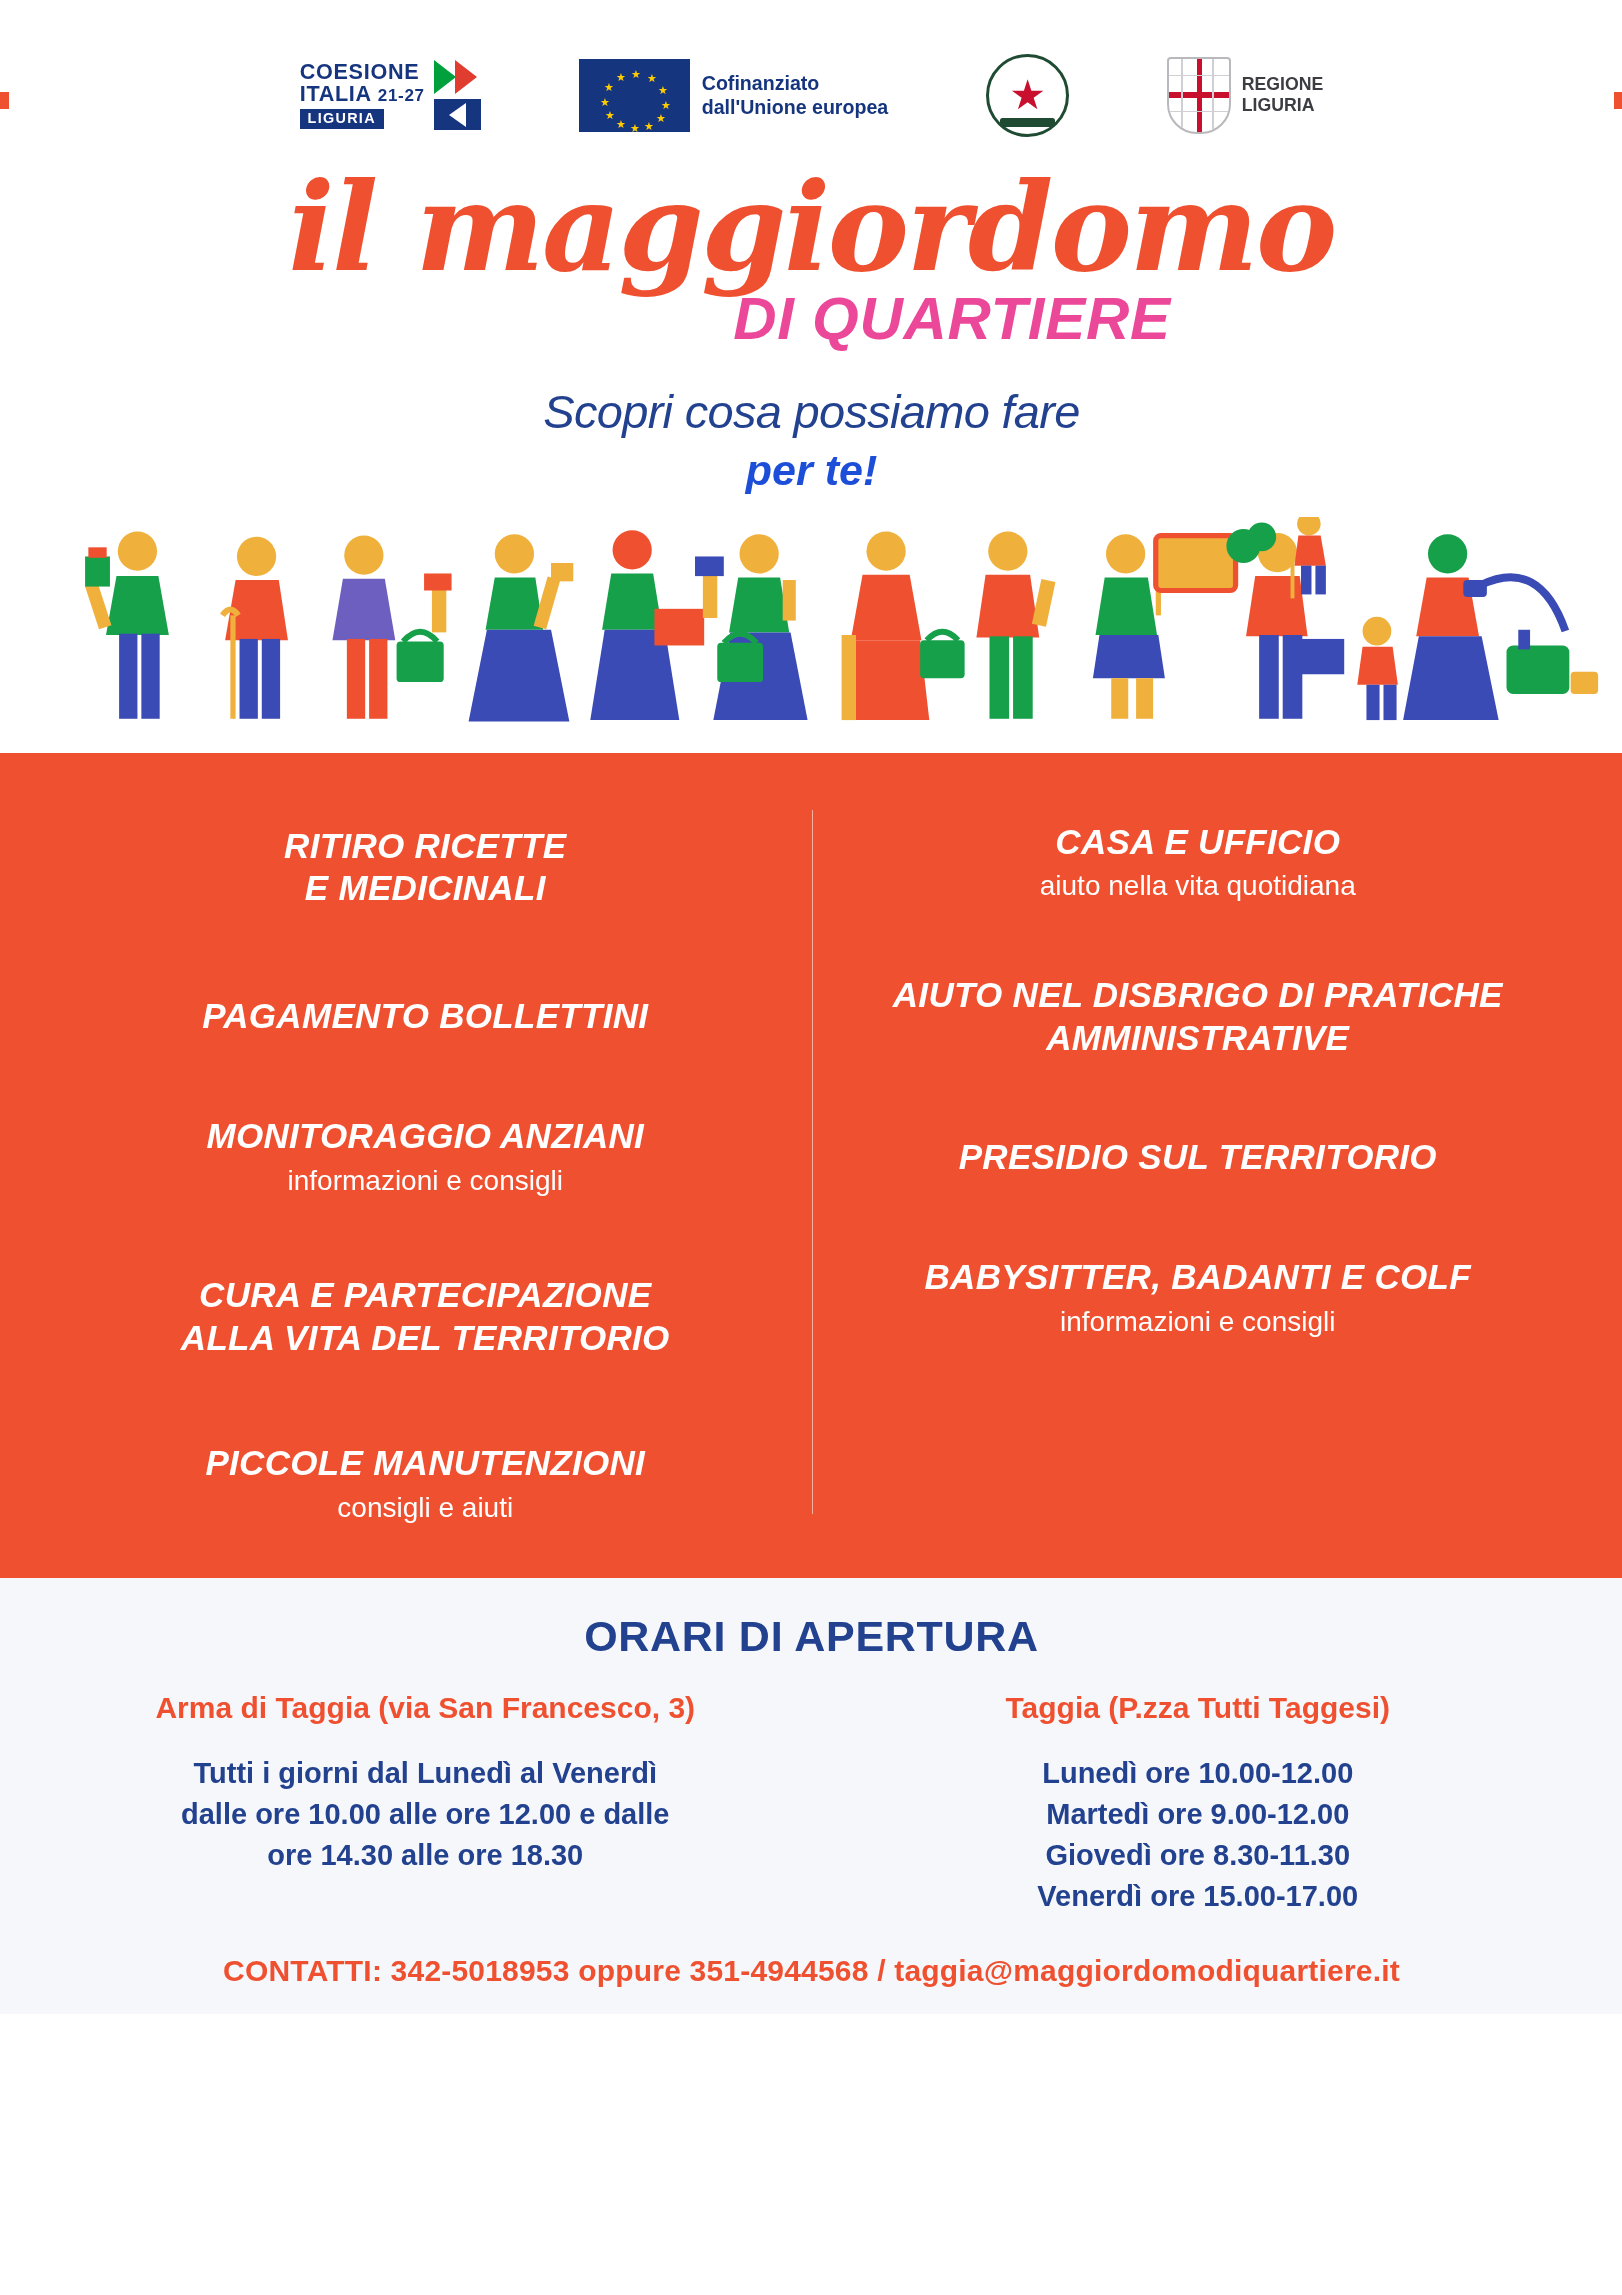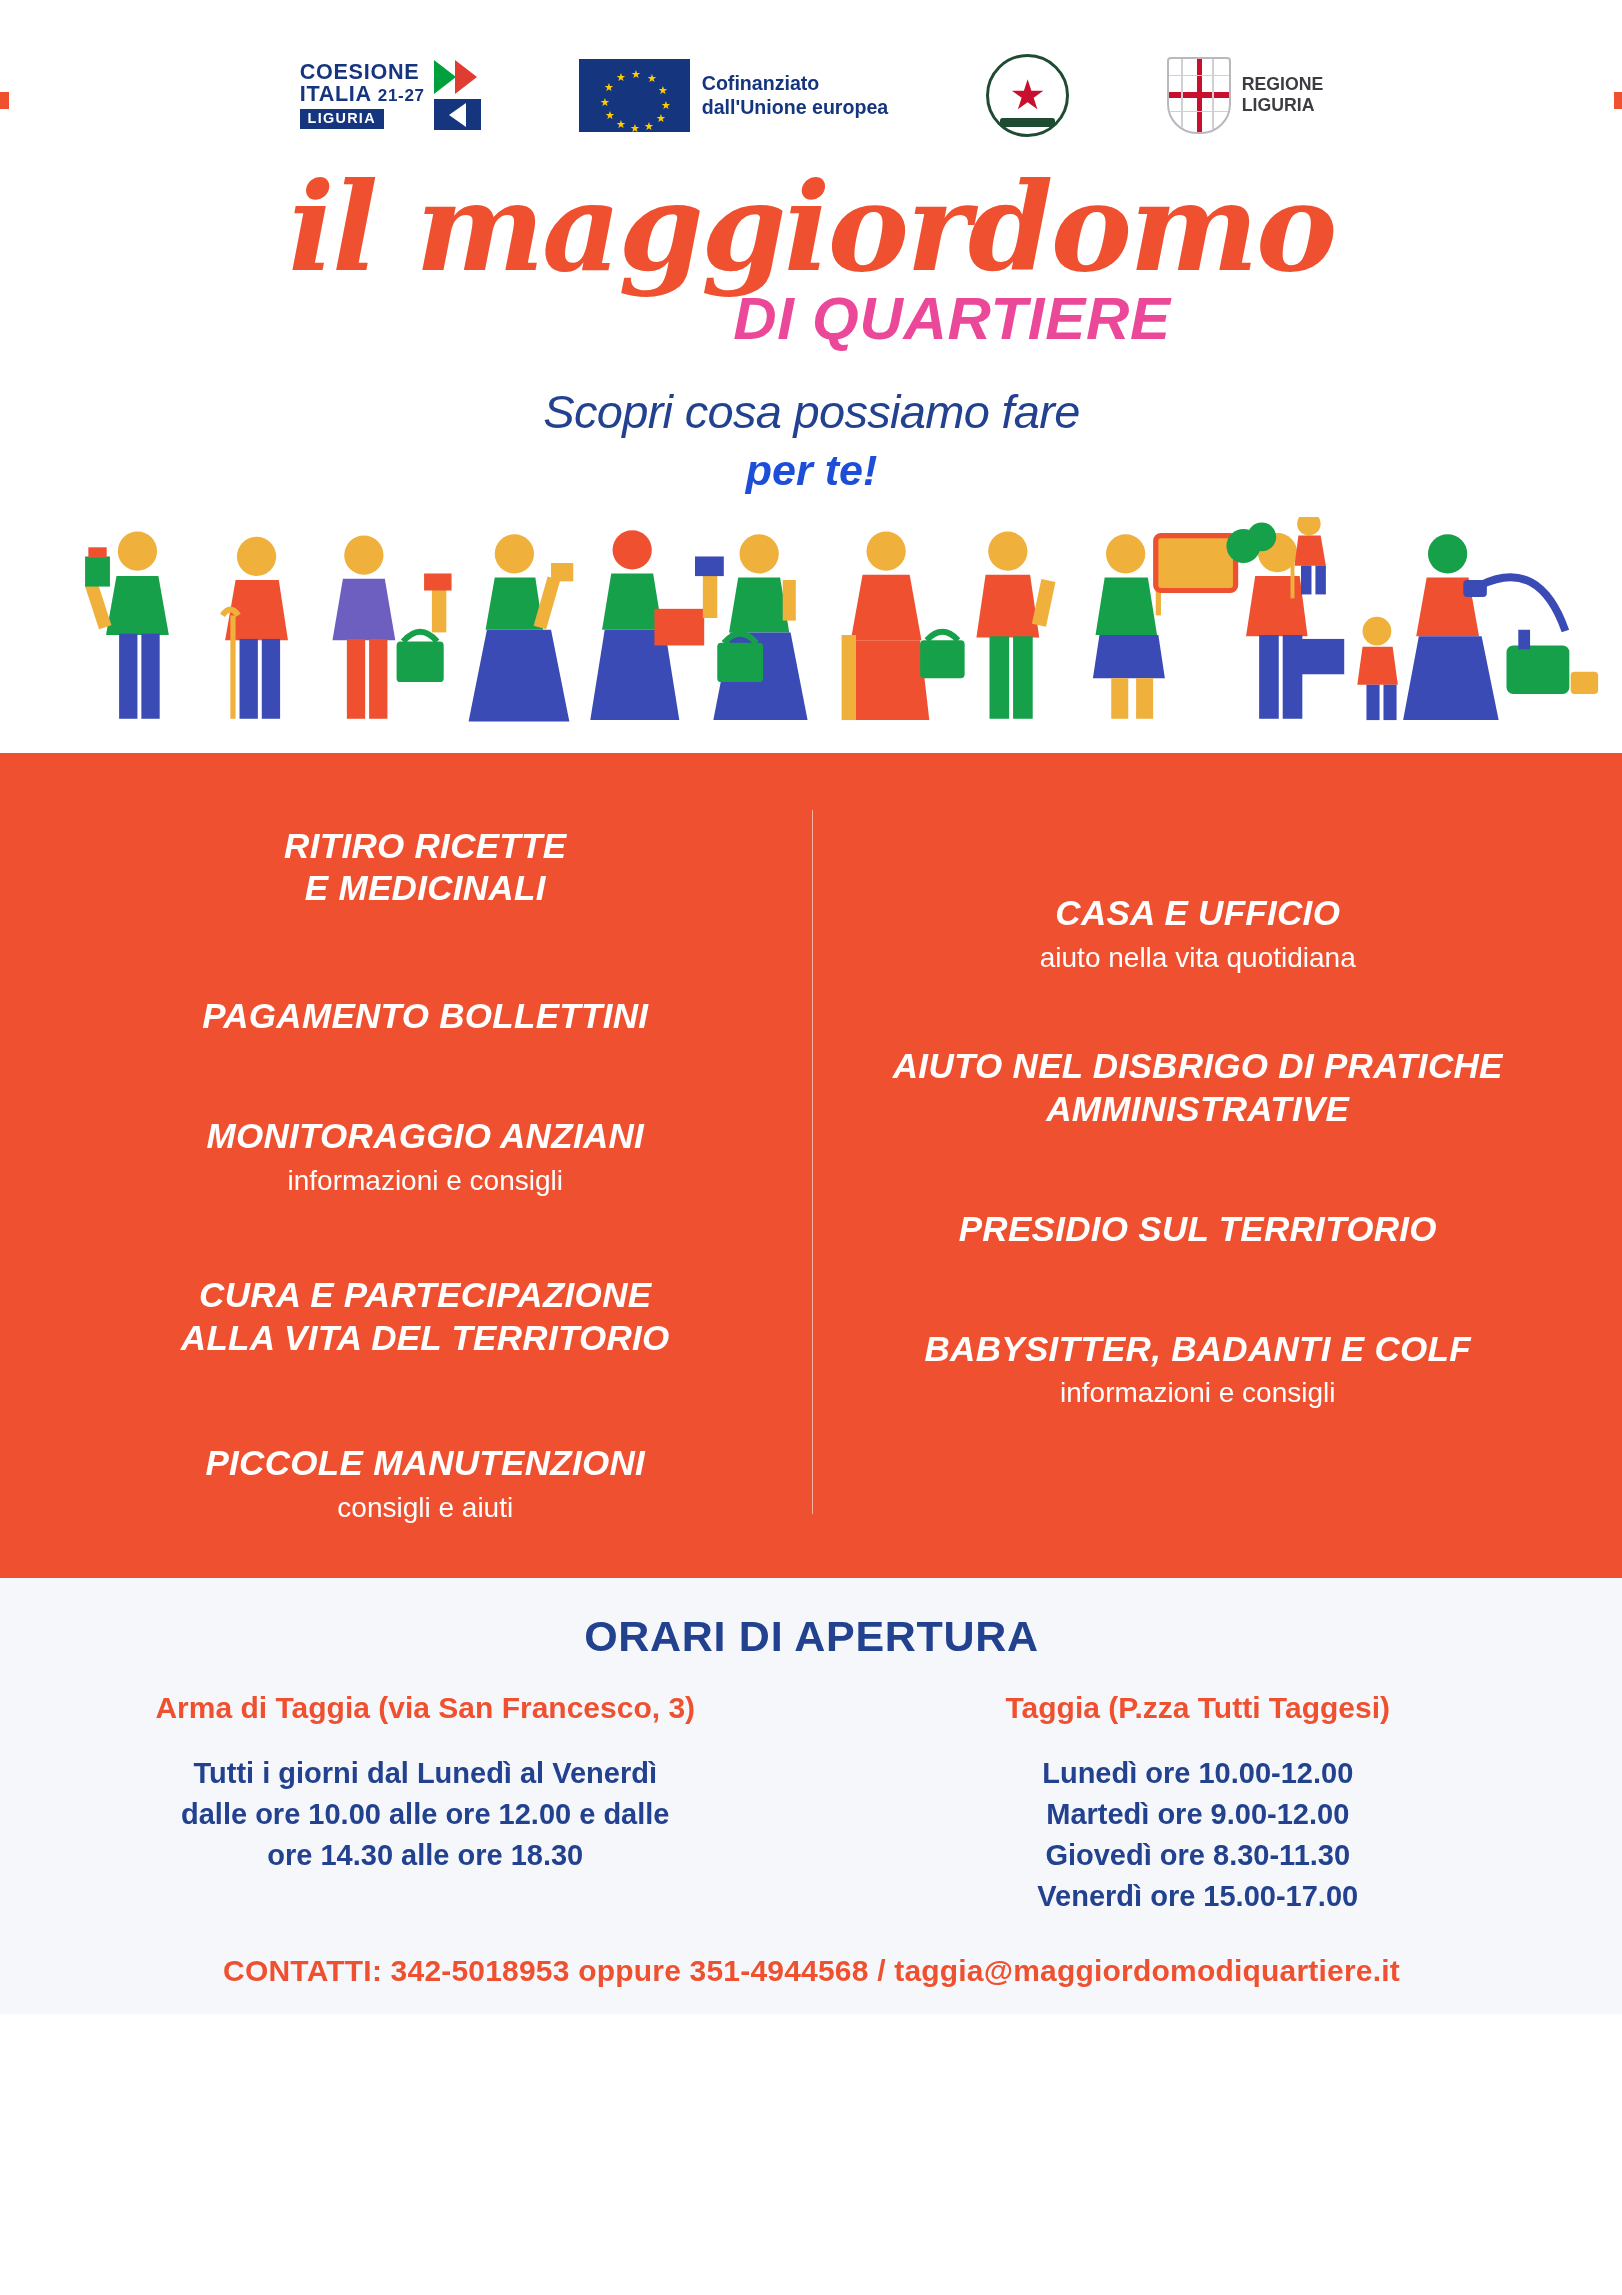--- a/index.html
+++ b/index.html
@@ -219,21 +219,20 @@
     left: 50%;
     top: 11.8px;
     bottom: 11.8px;
     width: 1.3px;
     background: rgba(255,255,255,0.55);
   }
   .col {
     display: flex;
     flex-direction: column;
     padding: 0 39px;
-    justify-content: center;
   }
   .svc {
     text-align: center;
     color: #ffffff;
     margin-bottom: 43px;
   }
   .svc .t {
     font-weight: bold;
     font-style: italic;
     font-size: 35px;

